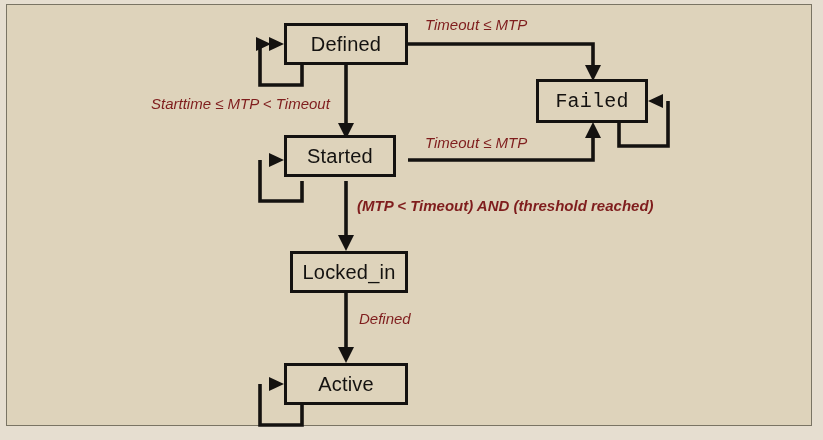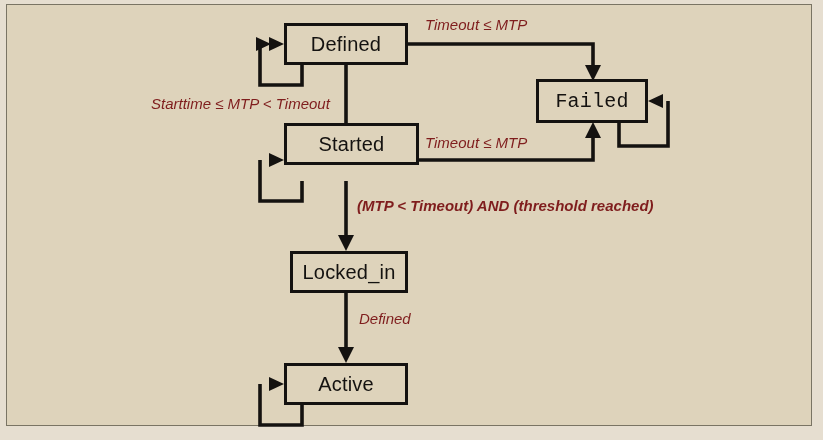--- a/index.html
+++ b/index.html
@@ -129,21 +129,21 @@
     </svg>
 
     <div class="state-box" style="left:277px; top:18px; width:124px; height:42px;">
       <span>Defined</span>
     </div>
 
     <div class="state-box" style="left:529px; top:74px; width:112px; height:44px;font-family:Liberation Mono, monospace;">
       <span>Failed</span>
     </div>
 
-    <div class="state-box" style="left:277px; top:118px; width:135px; height:42px;">
+    <div class="state-box" style="left:277px; top:130px; width:112px; height:42px;">
       <span>Started</span>
     </div>
 
     <div class="state-box" style="left:283px; top:246px; width:118px; height:42px;">
       <span>Locked_in</span>
     </div>
 
     <div class="state-box" style="left:277px; top:358px; width:124px; height:42px;">
       <span>Active</span>
     </div>

